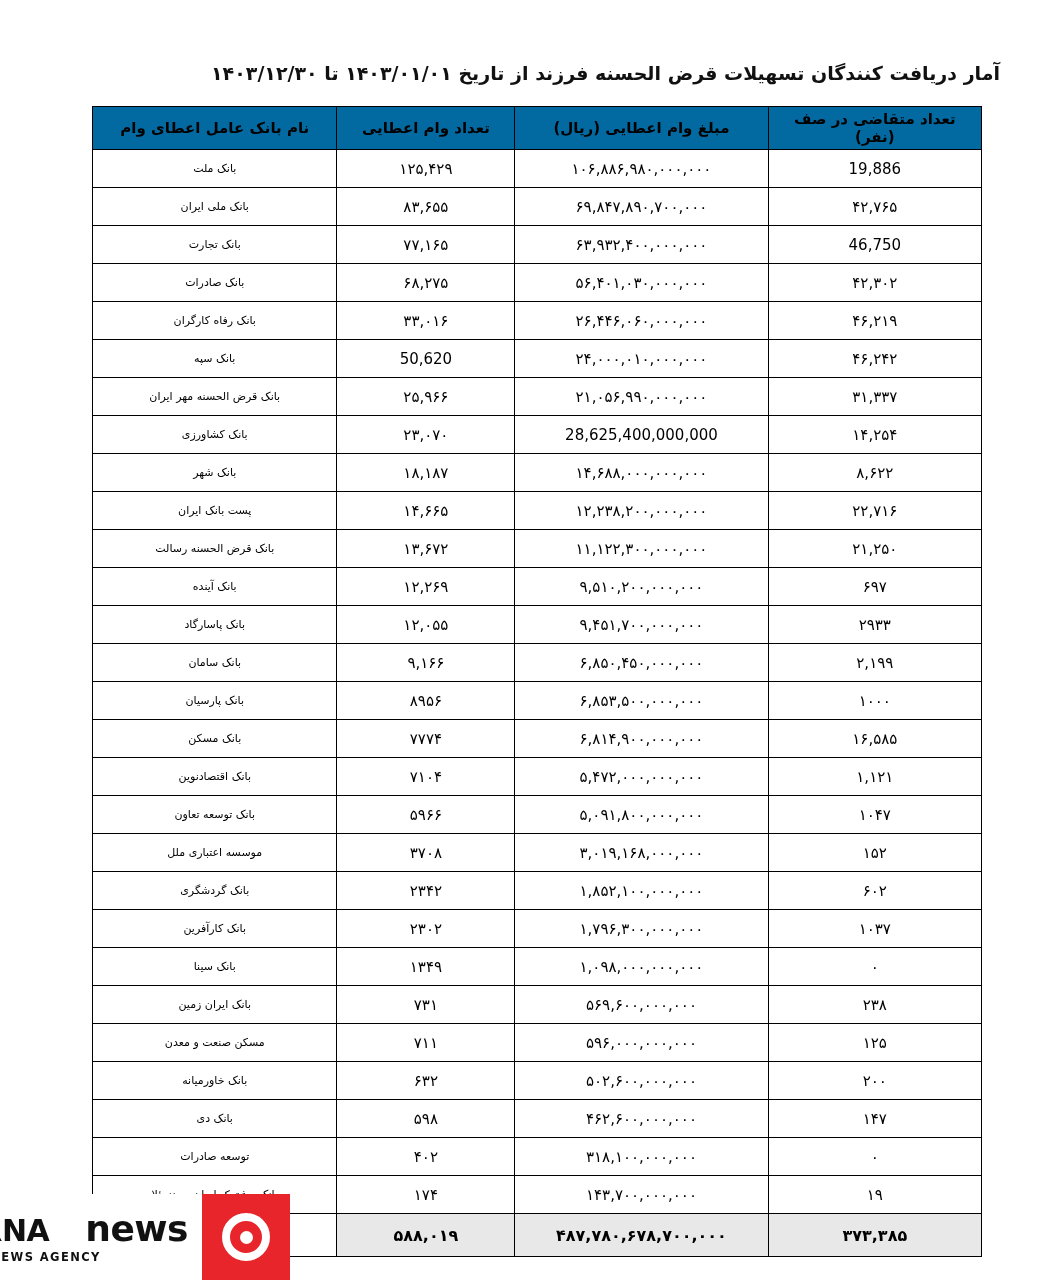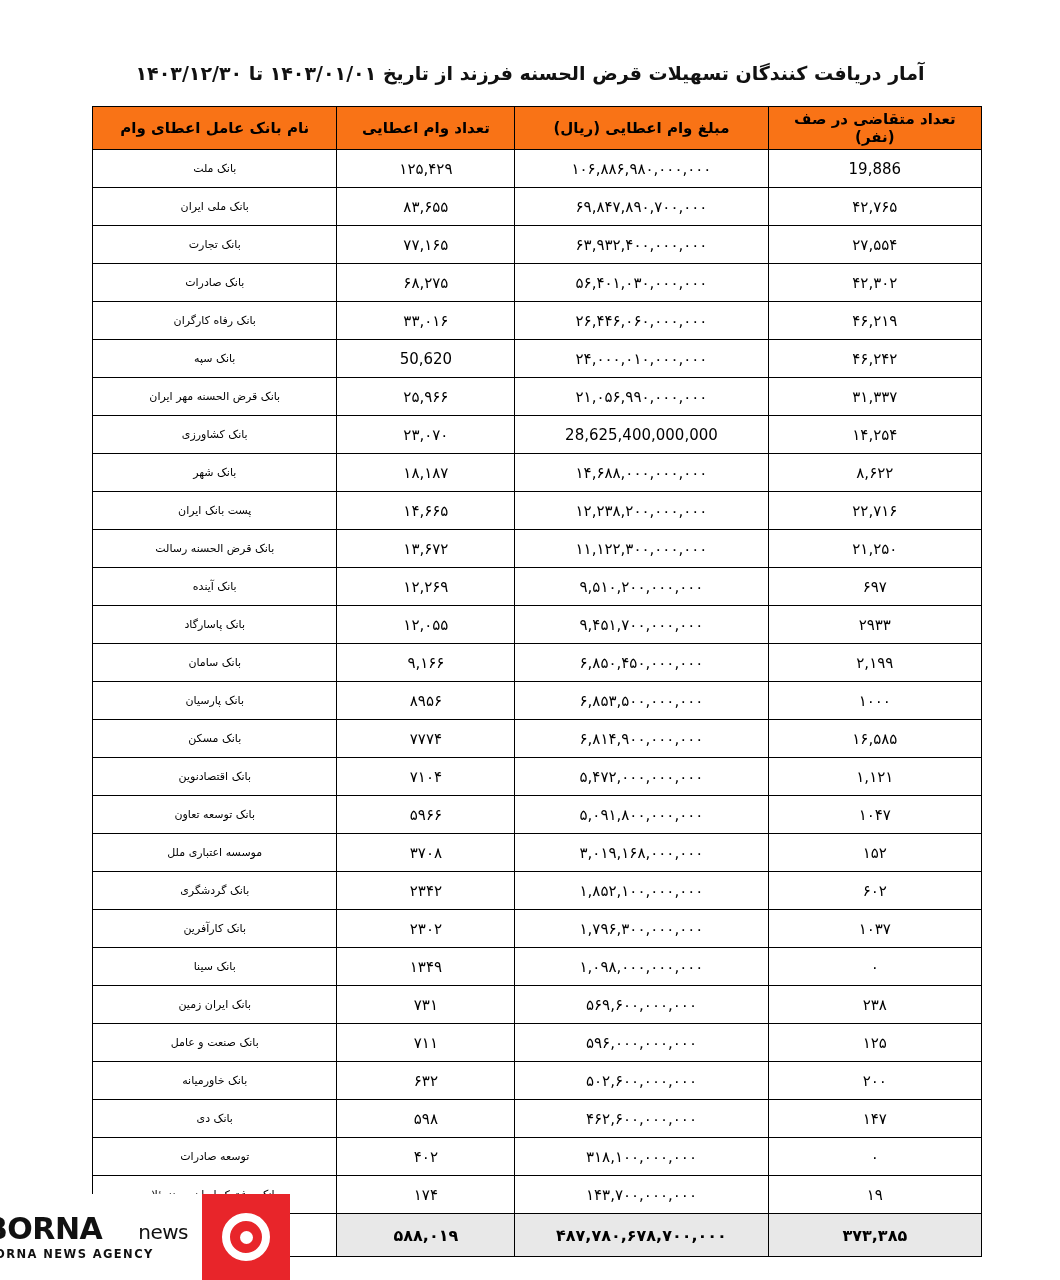--- a/index.html
+++ b/index.html
@@ -15,21 +15,21 @@
     color: #000000;
     overflow: hidden;
   }
   .page {
     width: 1060px;
     height: 1280px;
     position: relative;
     box-sizing: border-box;
   }
   .title {
-    text-align: center;
+    text-align: right;
     font-size: 19px;
     font-weight: bold;
     color: #111111;
     margin: 0;
     padding: 62px 60px 22px 60px;
     letter-spacing: 0px;
     direction: rtl;
   }
   .table-wrap {
     padding: 0 78px 0 92px;
@@ -47,21 +47,21 @@
     font-size: 15px;
     height: 37px;
     padding: 0 4px;
     color: #000000;
     font-weight: normal;
   }
   table.report thead th {
     font-weight: bold;
     font-size: 15px;
     height: 42px;
-    background: #f97316;
+    background: #0369a1;
   }
   col.c-queue  { width: 24.0%; }
   col.c-amount { width: 28.5%; }
   col.c-count  { width: 20.0%; }
   col.c-bank   { width: 27.5%; }
 
   table.report tbody td.bank {
     font-size: 11px;
   }
   tr.total td {
@@ -121,22 +121,22 @@
   }
   .logo-line1 {
     font-size: 30px;
     font-weight: bold;
     line-height: 1.05;
     letter-spacing: -0.5px;
     color: #111111;
     font-family: "DejaVu Sans", "Liberation Sans", sans-serif;
   }
   .logo-line1 .news {
-    font-weight: normal;
-    font-size: 20px;
+    font-weight: bold;
+    font-size: 36px;
     margin-left: 36px;
   }
   .logo-line2 {
     font-size: 11.5px;
     letter-spacing: 1.4px;
     color: #111111;
     margin-top: 3px;
     font-weight: bold;
   }
 </style>
@@ -170,21 +170,21 @@
             <td>۱۲۵,۴۲۹</td>
             <td class="bank">بانک ملت</td>
           </tr>
         <tr>
             <td>۴۲,۷۶۵</td>
             <td>۶۹,۸۴۷,۸۹۰,۷۰۰,۰۰۰</td>
             <td>۸۳,۶۵۵</td>
             <td class="bank">بانک ملی ایران</td>
           </tr>
         <tr>
-            <td>۲۷,۵۵۴</td>
+            <td>46,750</td>
             <td>۶۳,۹۳۲,۴۰۰,۰۰۰,۰۰۰</td>
             <td>۷۷,۱۶۵</td>
             <td class="bank">بانک تجارت</td>
           </tr>
         <tr>
             <td>۴۲,۳۰۲</td>
             <td>۵۶,۴۰۱,۰۳۰,۰۰۰,۰۰۰</td>
             <td>۶۸,۲۷۵</td>
             <td class="bank">بانک صادرات</td>
           </tr>
@@ -299,21 +299,21 @@
         <tr>
             <td>۲۳۸</td>
             <td>۵۶۹,۶۰۰,۰۰۰,۰۰۰</td>
             <td>۷۳۱</td>
             <td class="bank">بانک ایران زمین</td>
           </tr>
         <tr>
             <td>۱۲۵</td>
             <td>۵۹۶,۰۰۰,۰۰۰,۰۰۰</td>
             <td>۷۱۱</td>
-            <td class="bank">بانک صنعت و عامل</td>
+            <td class="bank">مسکن صنعت و معدن</td>
           </tr>
         <tr>
             <td>۲۰۰</td>
             <td>۵۰۲,۶۰۰,۰۰۰,۰۰۰</td>
             <td>۶۳۲</td>
             <td class="bank">بانک خاورمیانه</td>
           </tr>
         <tr>
             <td>۱۴۷</td>
             <td>۴۶۲,۶۰۰,۰۰۰,۰۰۰</td>

